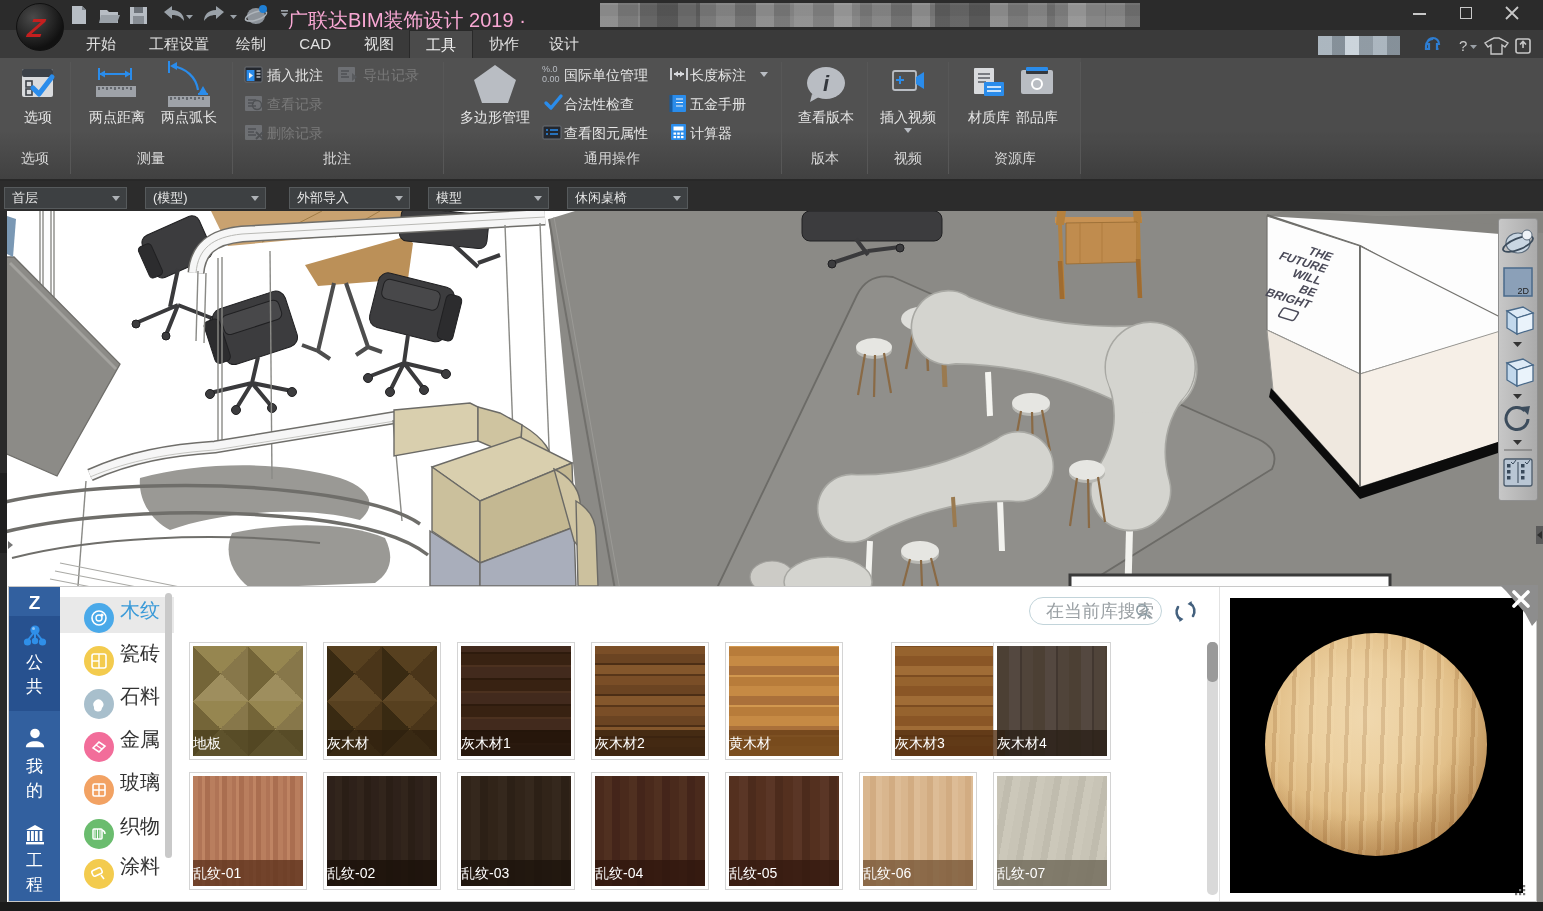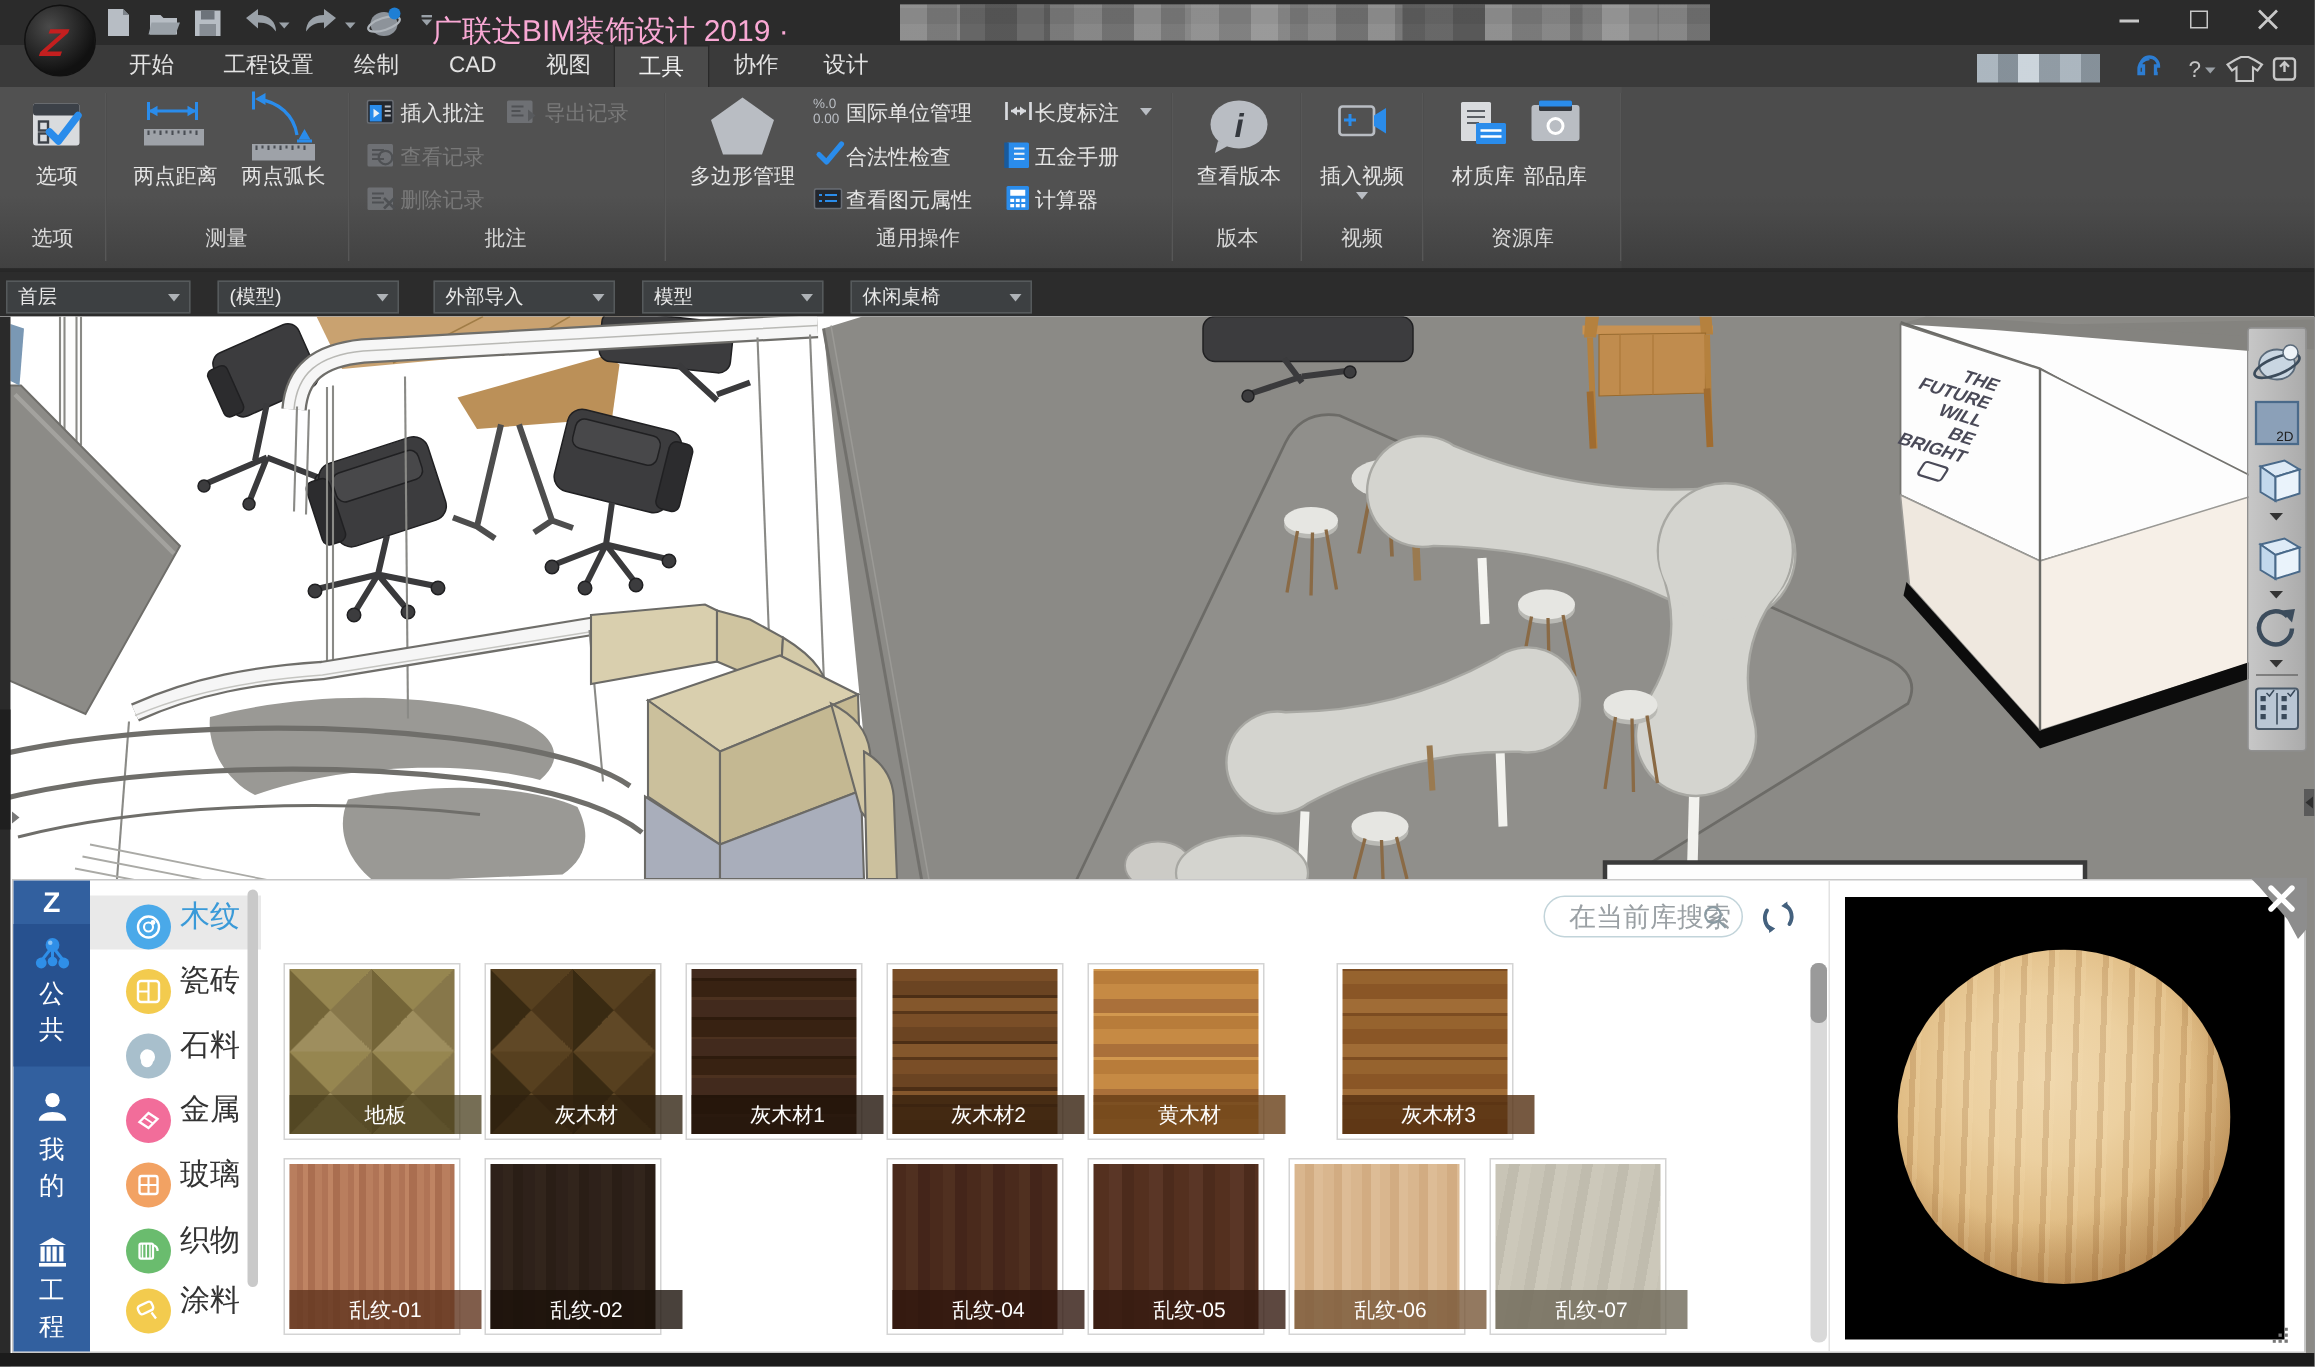--- a/index.html
+++ b/index.html
@@ -36,21 +36,21 @@
 #bstrip{left:0;top:902px;width:1543px;height:9px;background:#1b1b1b;z-index:6}
 #sphere{background:
  radial-gradient(circle at 42% 36%,rgba(255,255,255,0) 52%,rgba(110,65,22,.30) 82%,rgba(70,38,10,.55) 98%),
  repeating-linear-gradient(92deg,rgba(140,88,38,0) 0 11px,rgba(140,88,38,.20) 11px 15px,rgba(245,220,175,.20) 15px 18px),
  radial-gradient(circle at 45% 38%,#f0d8ae 0%,#ecd0a0 30%,#e0bc84 55%,#d0a368 78%,#bc8850 100%)}
 .cat{left:51px;width:122px;height:43px}
 .cicon{position:absolute;left:24px;top:6px;width:30px;height:30px;border-radius:50%;color:#fff;text-align:center;line-height:30px;font-size:15px}
 .ctext{position:absolute;left:60px;top:0;font-size:20px;color:#333}
 .thumb{position:absolute;width:118px;height:118px;border:1px solid #d4d4d4;background:#fff;padding:3px}
 .thumb .tex{position:absolute;left:3px;top:3px;width:110px;height:110px}
-.tlabel{position:absolute;left:3px;bottom:3px;width:128px;height:26px;color:#fff;font-size:14px;text-align:center;line-height:26px;z-index:2}
+.tlabel{position:absolute;left:3px;bottom:3px;width:110px;height:26px;color:#fff;font-size:14px;line-height:26px;z-index:2}
 .tx1{background:conic-gradient(from 45deg,#87774a 0 25%,#9e8e5e 25% 50%,#746538 50% 75%,#968650 75%);background-size:55px 55px}
 .tx1b{background:conic-gradient(from 45deg,#4a3519 0 25%,#604826 25% 50%,#392a12 50% 75%,#57401f 75%);background-size:55px 55px}
 .tx2{background:repeating-linear-gradient(0deg,#422a1d 0 11px,#4c311f 11px 13px,#382212 13px 24px,#2e1b0d 24px 26px)}
 .tx3{background:repeating-linear-gradient(0deg,#6b4422 0 9px,#7a4e27 9px 18px,#583619 18px 20px,#84572c 20px 29px,#4c2e15 29px 31px)}
 .tx4{background:repeating-linear-gradient(0deg,#c68a44 0 10px,#b87c3a 10px 19px,#d2984f 19px 21px,#aa703a 21px 30px)}
 .tx5{background:repeating-linear-gradient(0deg,#8a5626 0 10px,#96632e 10px 19px,#7c4c21 19px 21px,#a06c36 21px 30px)}
 .tx6{background:repeating-linear-gradient(90deg,#4c4034 0 12px,#544840 12px 23px,#423730 23px 25px,#50443a 25px 36px)}
 .tx7{background:repeating-linear-gradient(90deg,#b97e5e 0 5px,#b07456 5px 9px,#bf8463 9px 12px,#aa6e50 12px 17px)}
 .tx8{background:repeating-linear-gradient(90deg,#2e211a 0 8px,#32251c 8px 15px,#2a1e16 15px 22px)}
 .tx9{background:repeating-linear-gradient(90deg,#312419 0 10px,#35281d 10px 19px,#2c2016 19px 27px)}
@@ -639,27 +639,35 @@
         <div class="tlabel" style="background:rgba(54,32,14,.8)">灰木材2</div>
       </div>
 <div class="thumb" style="left:716px;top:55px">
         <div class="tex tx4"></div>
         <div class="tlabel" style="background:rgba(104,62,22,.8)">黄木材</div>
       </div>
 <div class="thumb" style="left:882px;top:55px">
         <div class="tex tx5"></div>
         <div class="tlabel" style="background:rgba(84,48,18,.8)">灰木材3</div>
       </div>
+<div class="thumb" style="left:984px;top:55px">
+        <div class="tex tx6"></div>
+        <div class="tlabel" style="background:rgba(42,32,24,.8)">灰木材4</div>
+      </div>
 <div class="thumb" style="left:180px;top:185px">
         <div class="tex tx7"></div>
         <div class="tlabel" style="background:rgba(96,52,30,.8)">乱纹-01</div>
       </div>
 <div class="thumb" style="left:314px;top:185px">
         <div class="tex tx8"></div>
         <div class="tlabel" style="background:rgba(28,18,10,.8)">乱纹-02</div>
+      </div>
+<div class="thumb" style="left:448px;top:185px">
+        <div class="tex tx9"></div>
+        <div class="tlabel" style="background:rgba(30,20,12,.8)">乱纹-03</div>
       </div>
 <div class="thumb" style="left:582px;top:185px">
         <div class="tex txa"></div>
         <div class="tlabel" style="background:rgba(48,22,14,.8)">乱纹-04</div>
       </div>
 <div class="thumb" style="left:716px;top:185px">
         <div class="tex txb"></div>
         <div class="tlabel" style="background:rgba(52,26,16,.8)">乱纹-05</div>
       </div>
 <div class="thumb" style="left:850px;top:185px">

